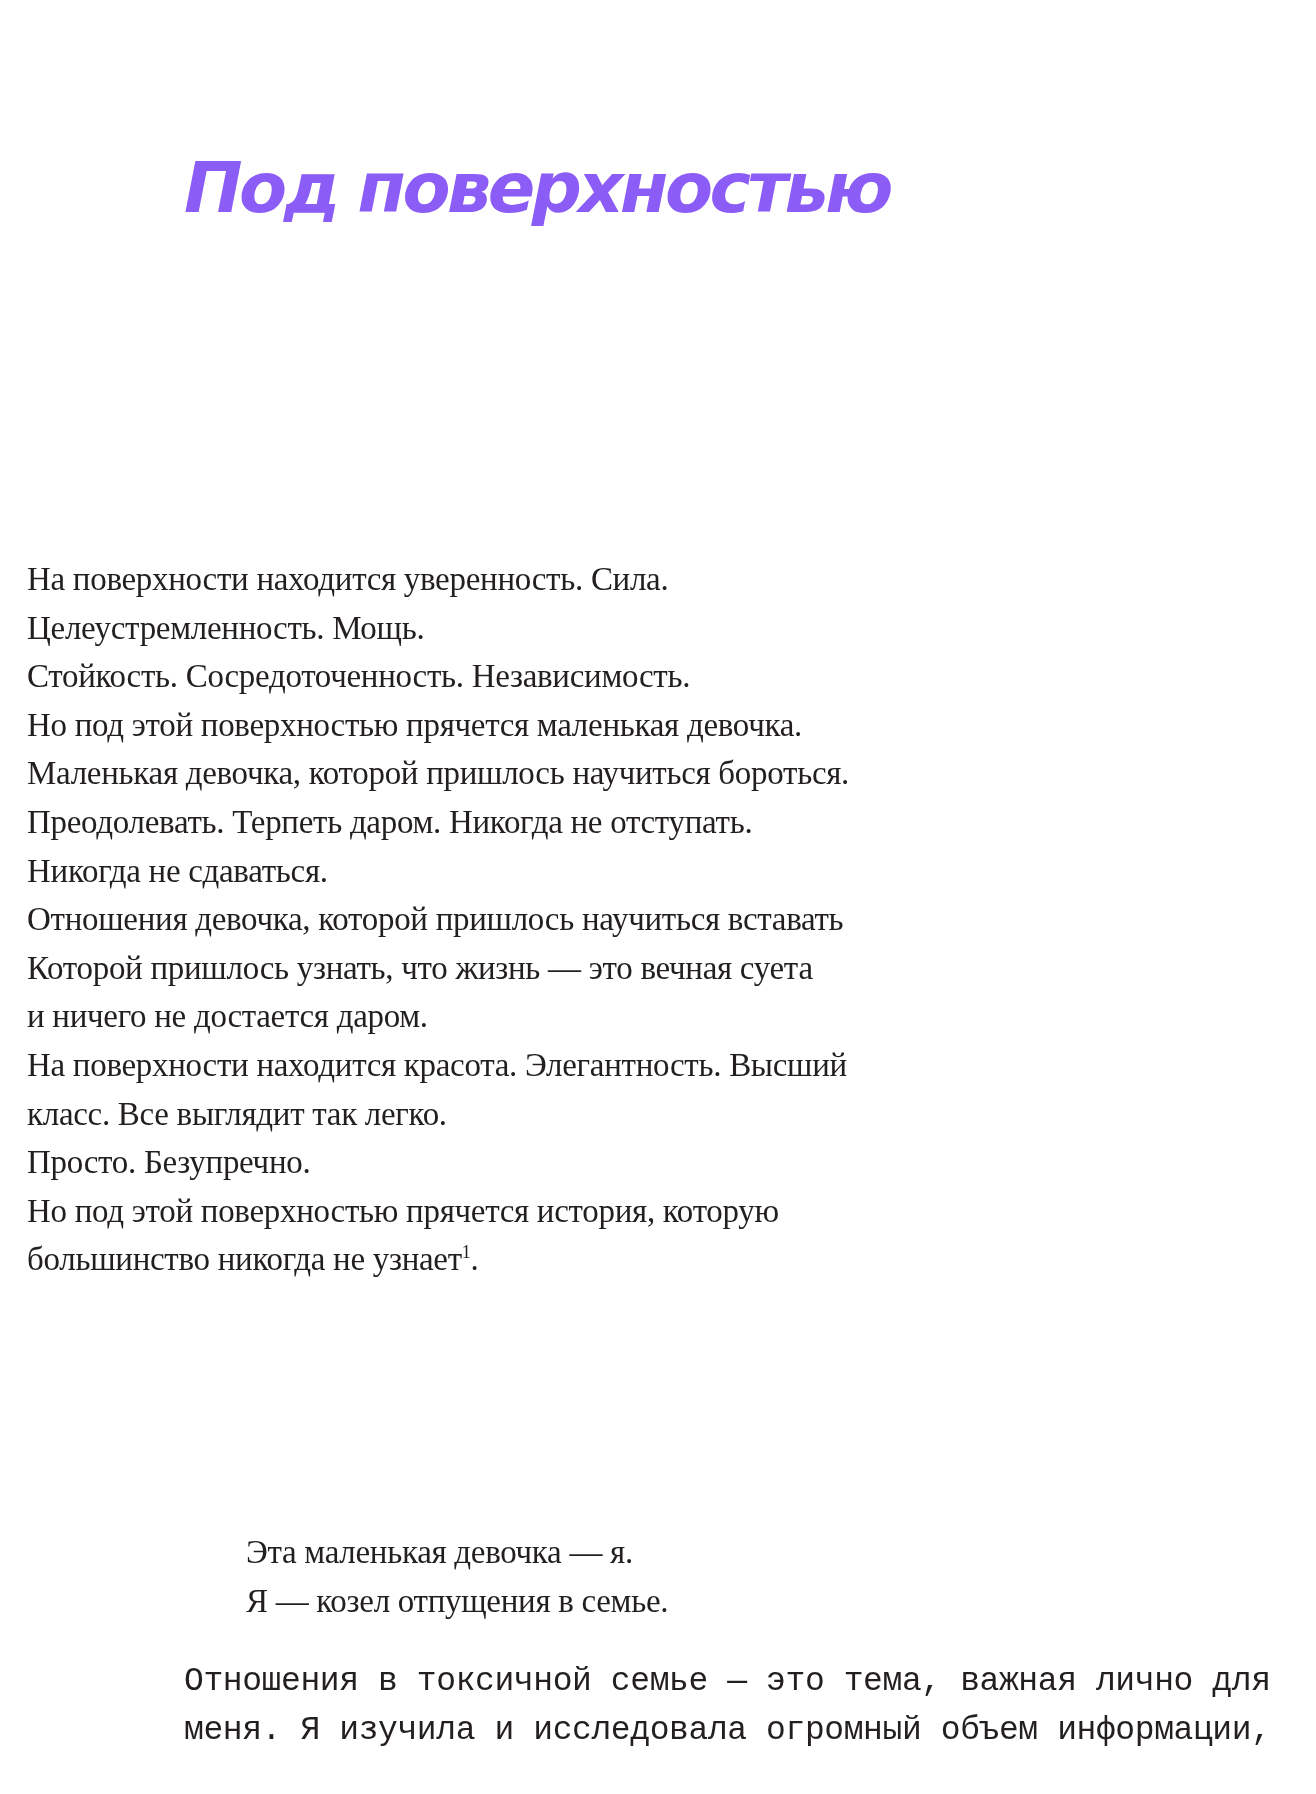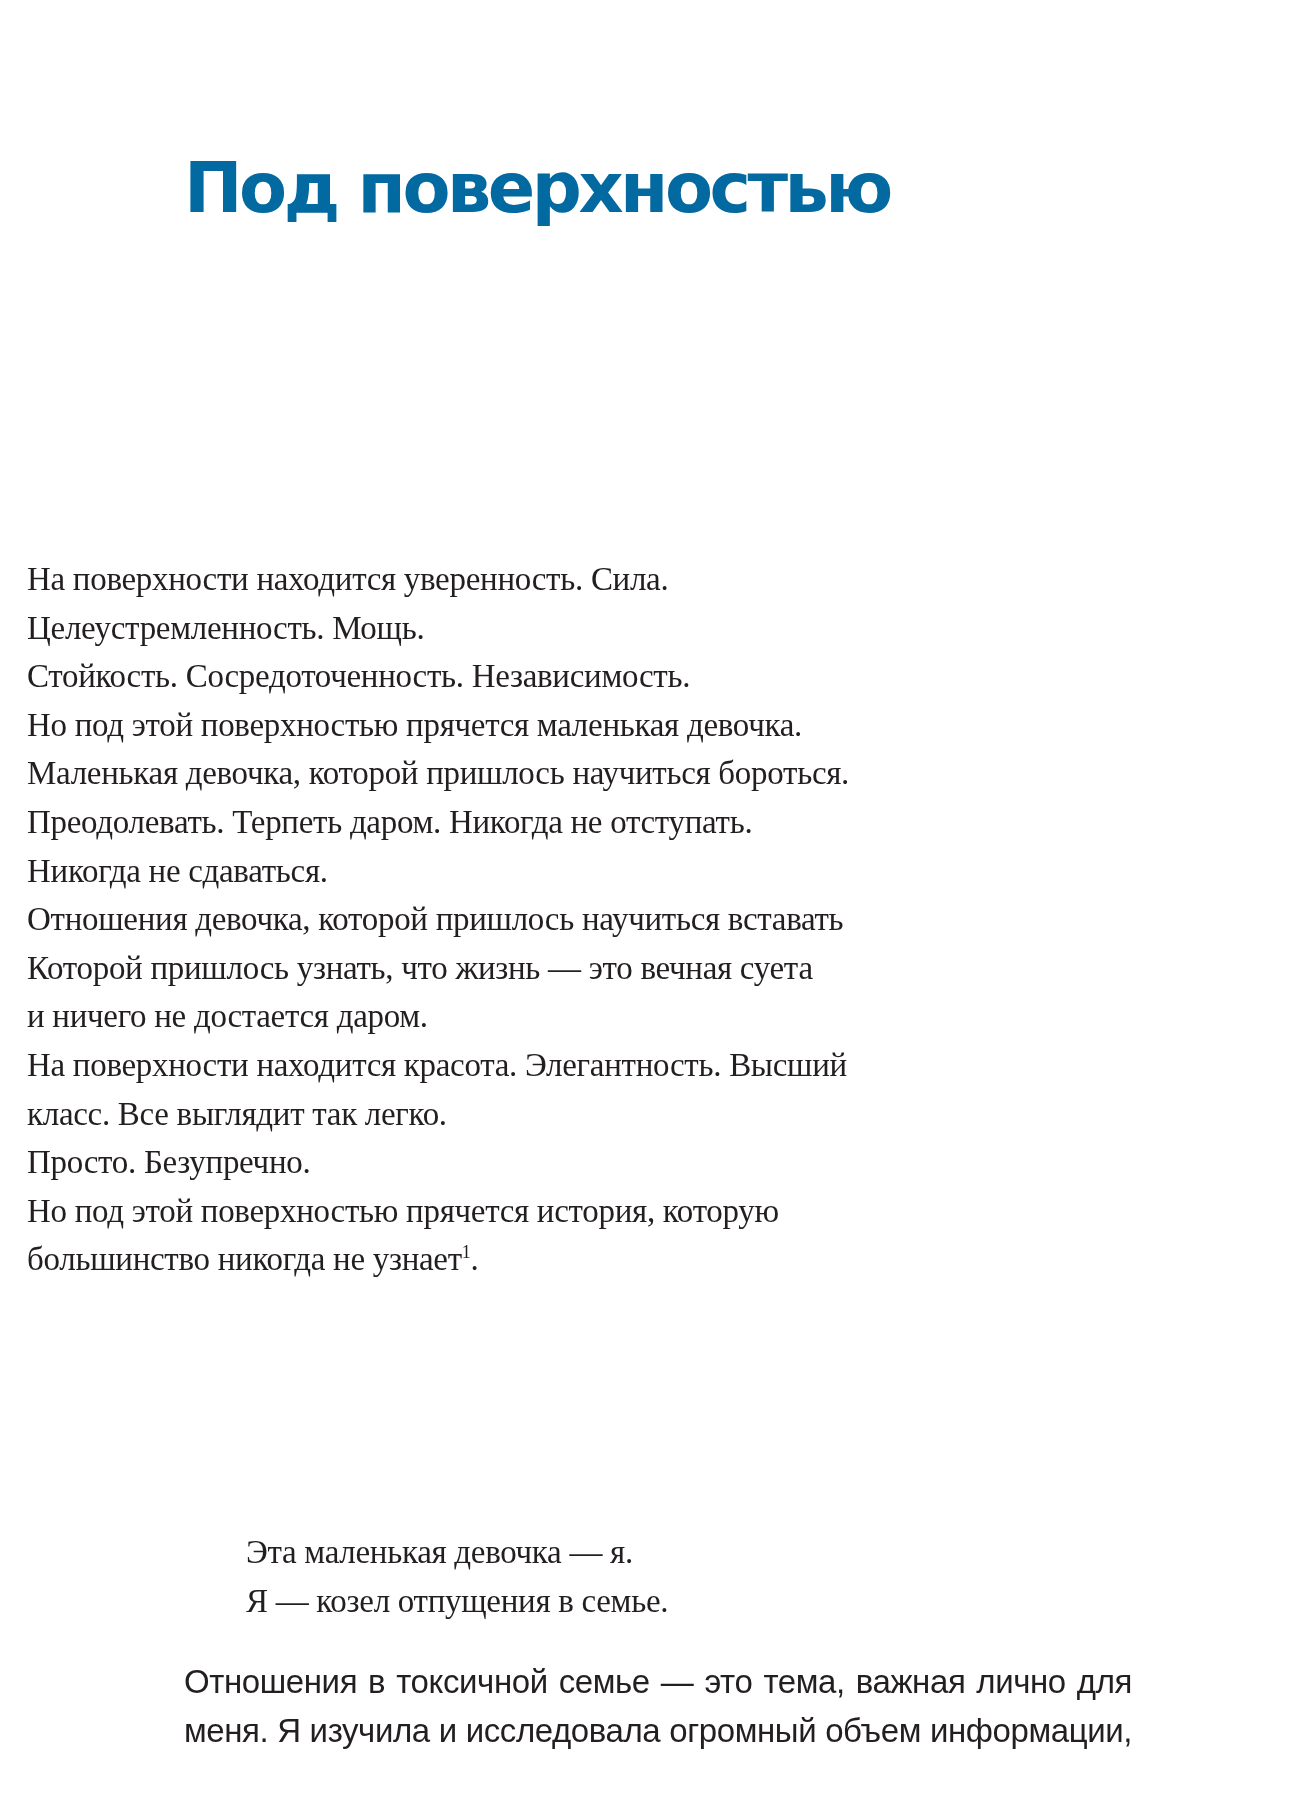--- a/index.html
+++ b/index.html
@@ -18,21 +18,22 @@
       position: absolute;
       left: 184px;
       top: 140px;
       margin: 0;
       font-family: "DejaVu Sans", sans-serif;
       font-weight: bold;
       font-size: 70px;
       line-height: 96px;
       letter-spacing: -3.5px;
       white-space: nowrap;
-      color: #0369a1;
+      color: #8b5cf6;
+      font-style: italic;
     }
     .epigraph {
       position: absolute;
       left: 12px;
       width: 1316px;
       top: 540px;
       margin: 15px;
       padding: 0;
       list-style: none;
       font-family: "Liberation Serif", serif;
@@ -62,21 +63,21 @@
       line-height: 49px;
       letter-spacing: -0.3px;
     }
     .dialogue li { white-space: nowrap; }
     .body-paragraph {
       position: absolute;
       left: 184px;
       top: 1657px;
       width: 948px;
       margin: 0;
-      font-family: Liberation Sans, sans-serif;
+      font-family: Liberation Mono, monospace;
       font-size: 33px;
       line-height: 49px;
       letter-spacing: -0.4px;
       text-align: justify;
       text-align-last: justify;
     }
     .body-paragraph span { display: block; white-space: nowrap; text-align-last: justify; }
   </style>
 </head>
 <body>

